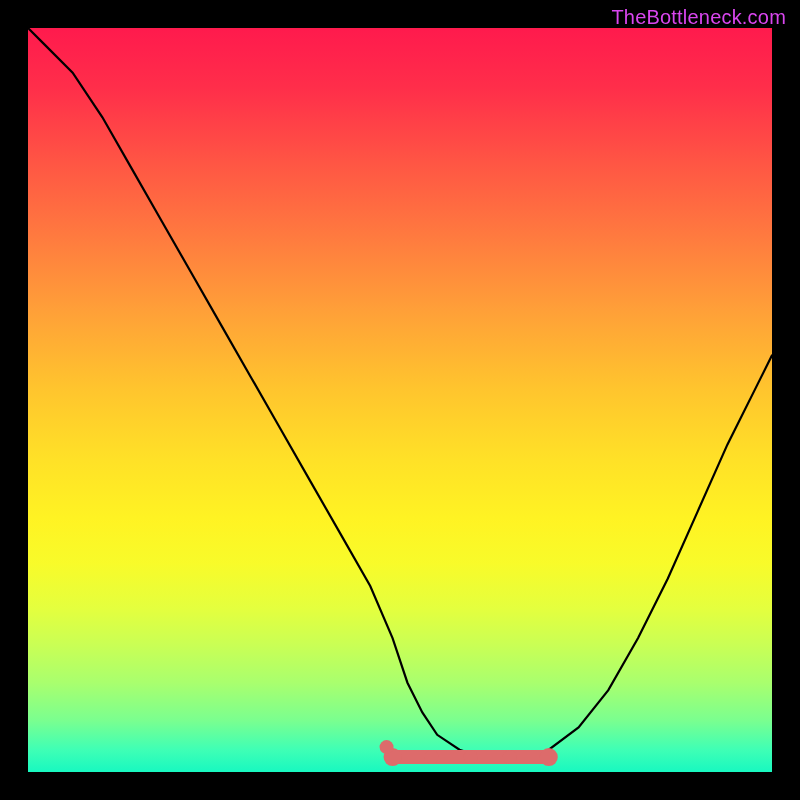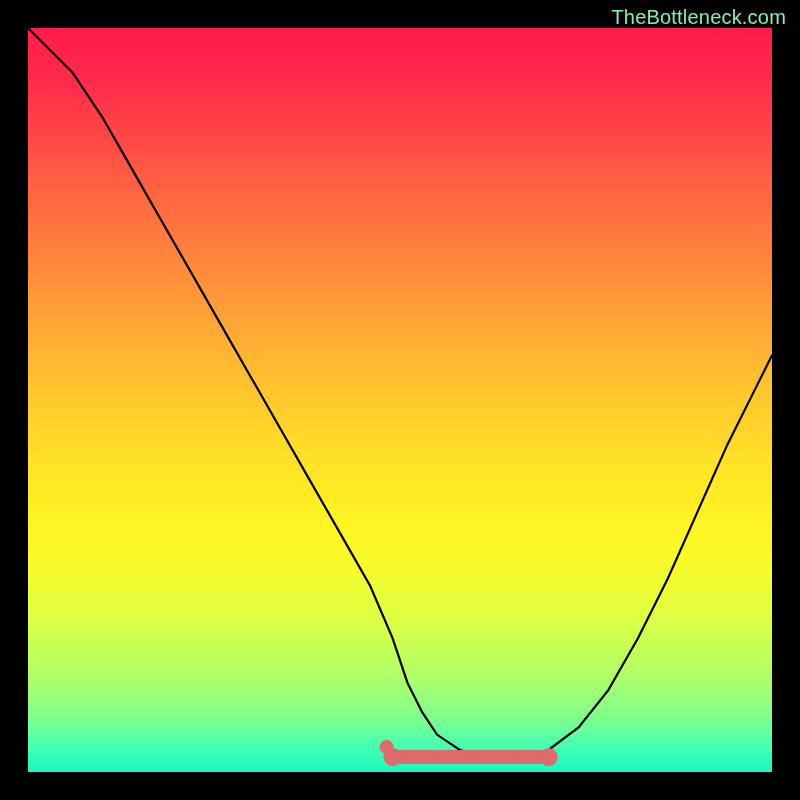--- a/index.html
+++ b/index.html
@@ -14,21 +14,21 @@
   .container {
     position: relative;
     width: 800px;
     height: 800px;
     background: #000;
   }
   .watermark {
     position: absolute;
     top: 6px;
     right: 14px;
-    color: #86efac;
+    color: #d946ef;
     font-size: 20px;
     font-weight: 500;
     z-index: 10;
     letter-spacing: 0.2px;
   }
   .plot-area {
     position: absolute;
     left: 28px;
     top: 28px;
     width: 744px;

